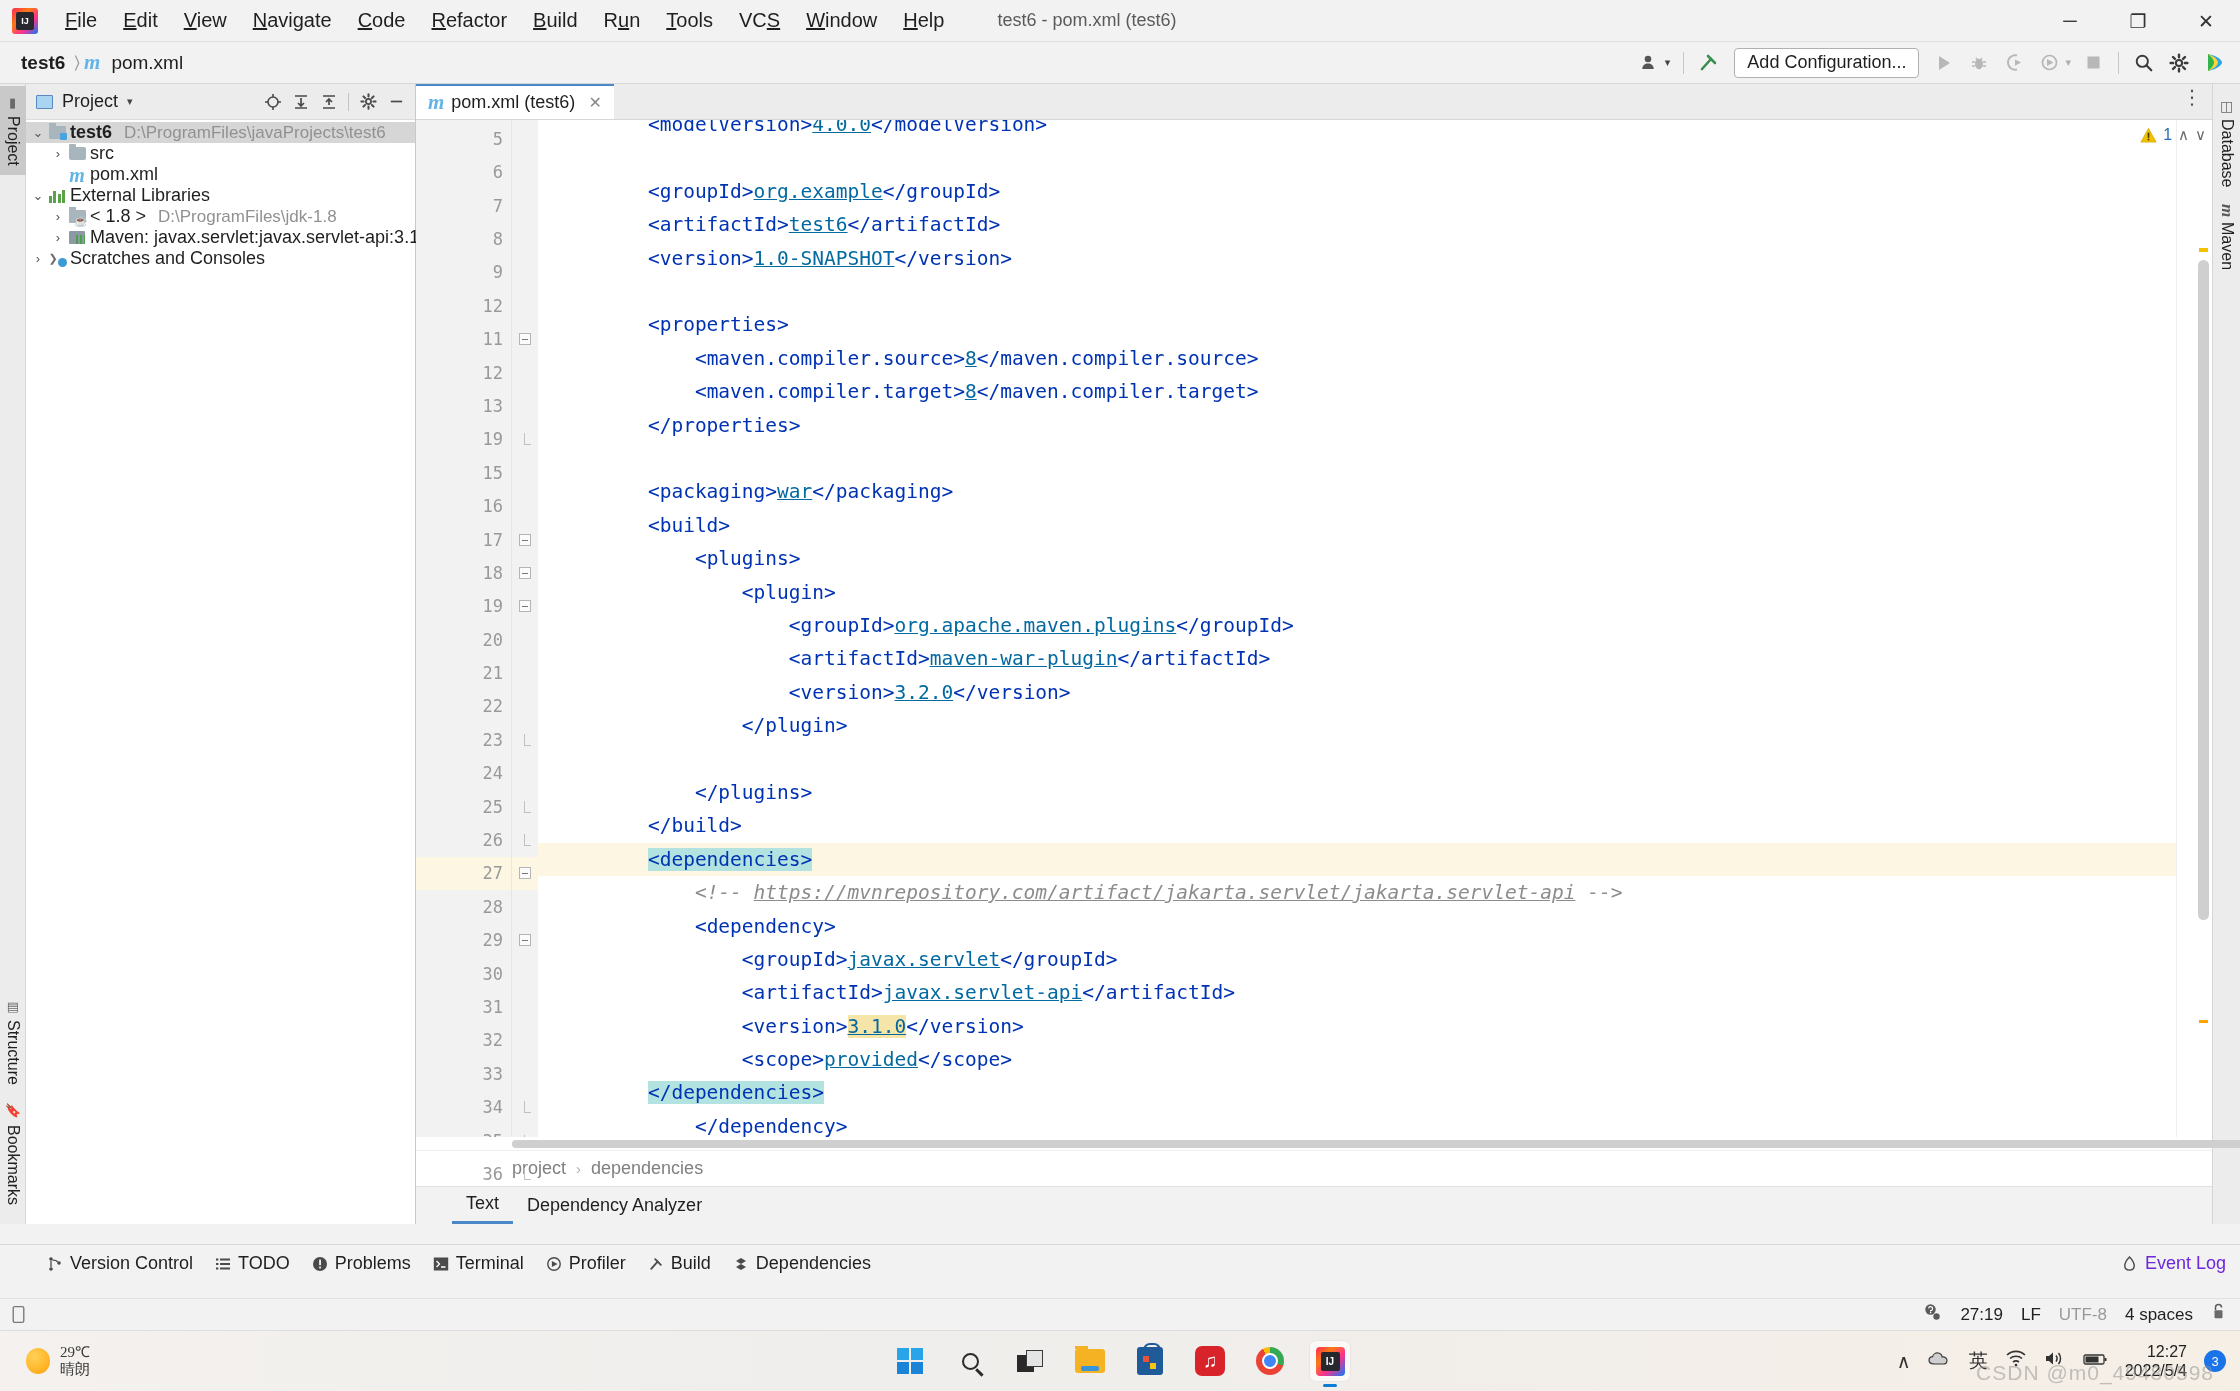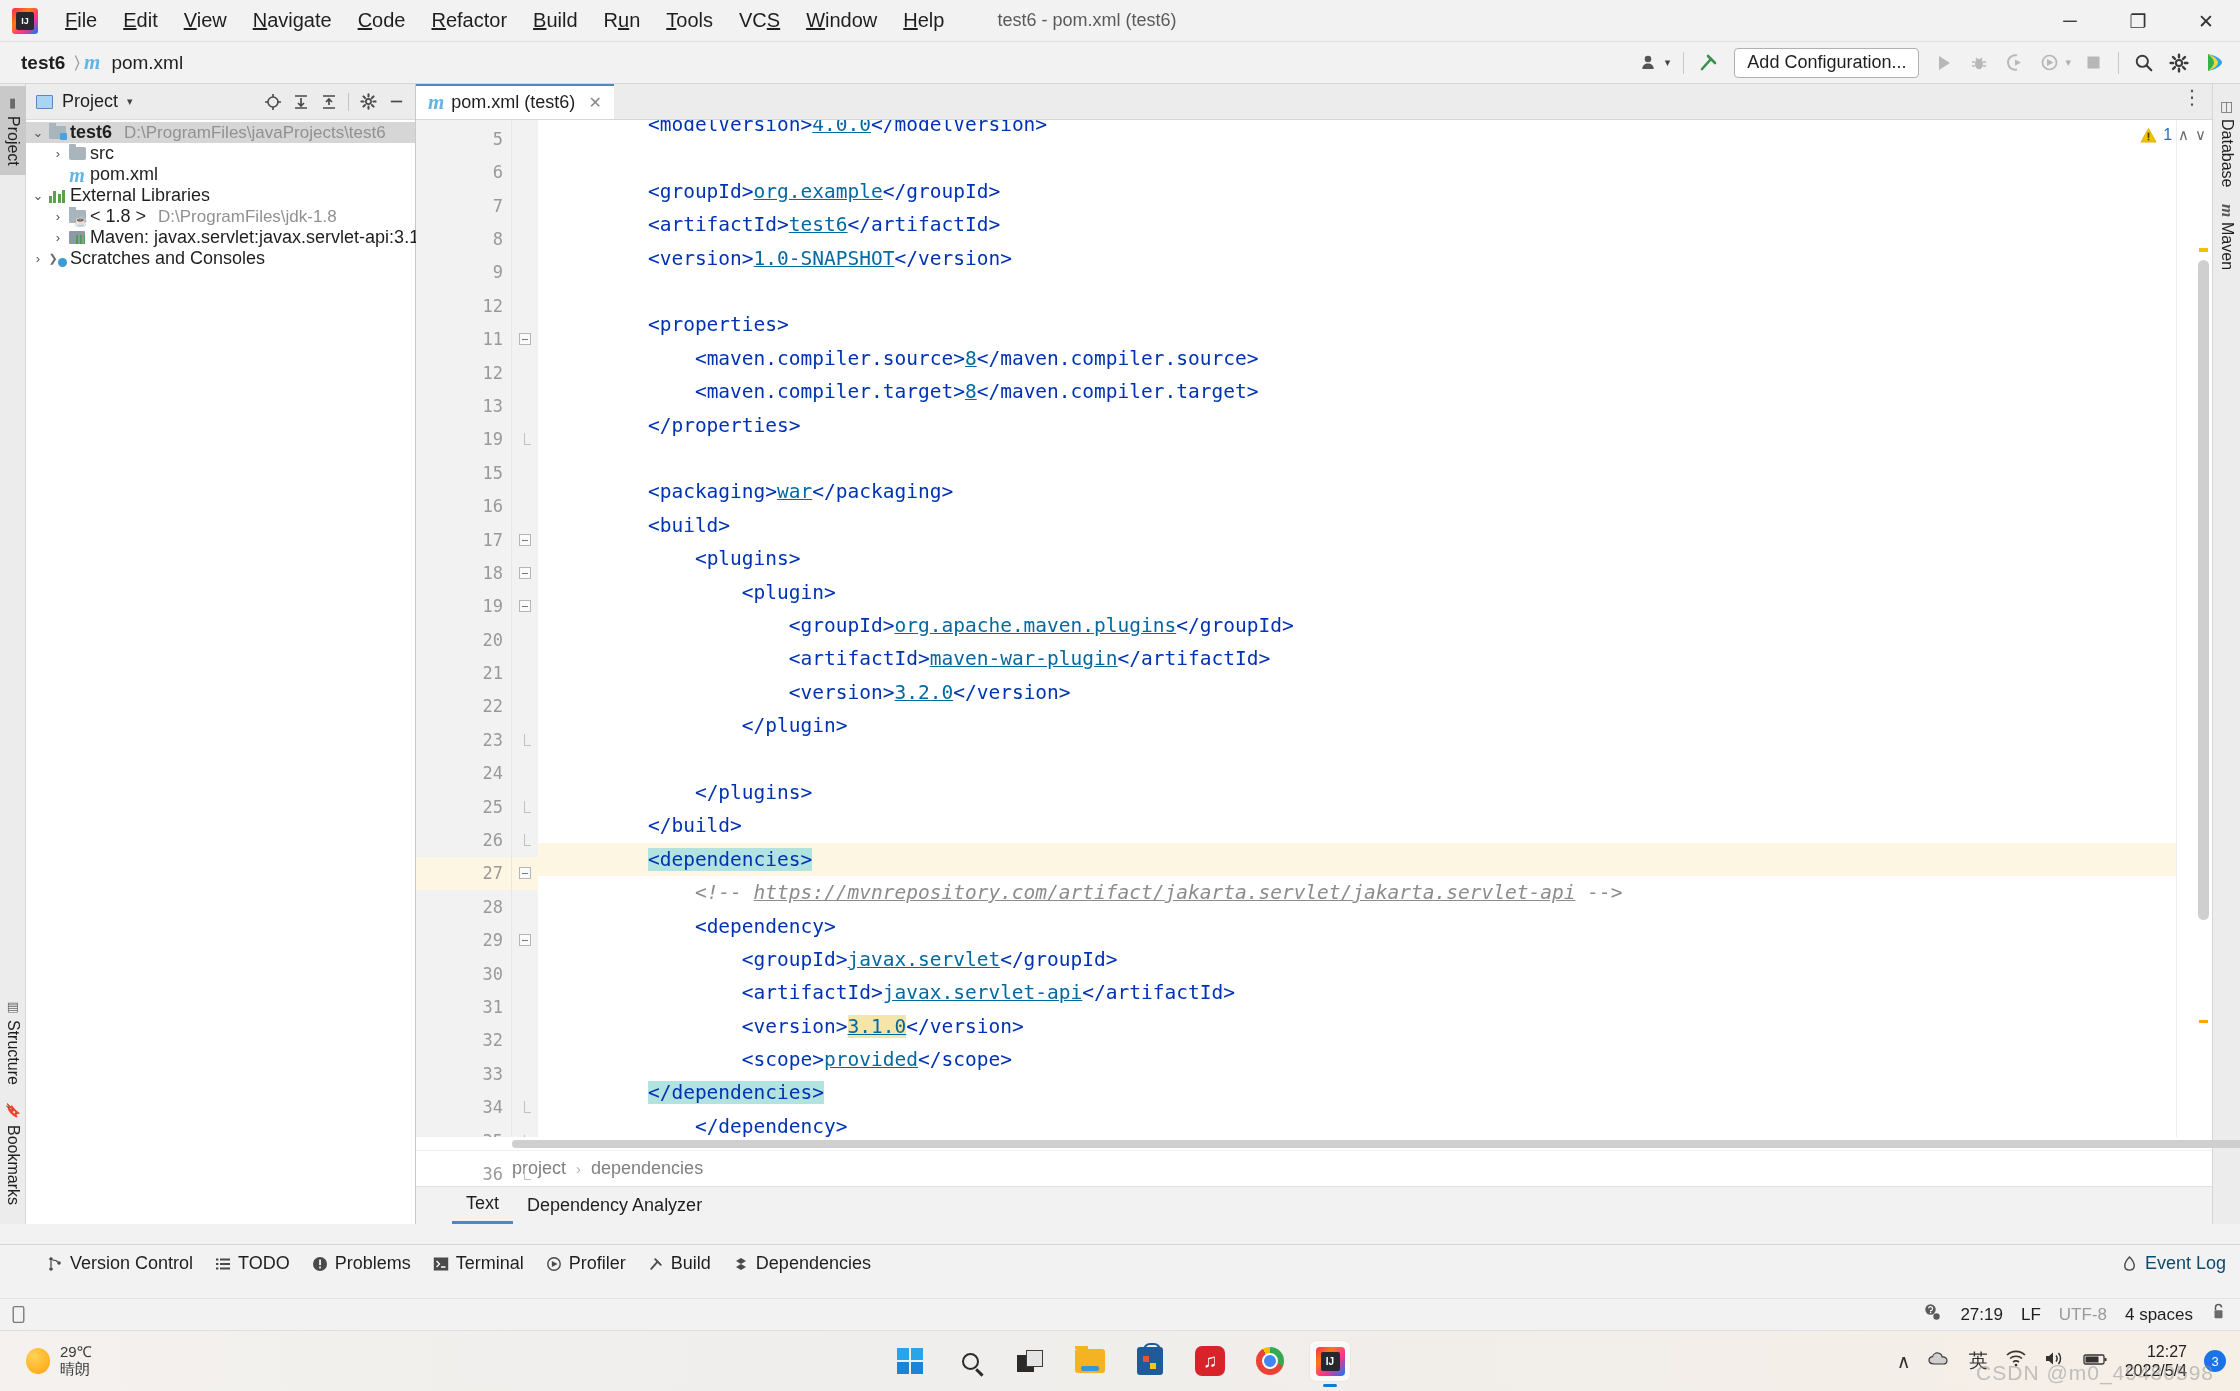--- a/index.html
+++ b/index.html
@@ -218,37 +218,37 @@
      white-space: nowrap; cursor: default; display:flex; align-items:center; gap:5px; }
 
   
   .toolwin-bar {
     height: 38px; background: #f2f2f2; border-top: 1px solid #d6d6d6;
     display: flex; align-items: center; padding-left: 36px; position: relative; flex: 0 0 38px; margin-top: 20px;
   }
   .tw { display: flex; align-items: center; gap: 7px; font-size: 18px; color: #1f1f1f;
      padding: 3px 11px; cursor: default; }
   .tw-right { position: absolute; right: 14px; display: flex; align-items: center; gap: 7px;
-     font-size: 18px; color: #0c4a6e; }
+     font-size: 18px; color: #6d28d9; }
 
   .statusbar {
     height: 32px; background: #f2f2f2; border-top: 1px solid #e2e2e2; display: flex;
     align-items: center; position: relative; flex: 0 0 32px; padding-left: 10px; margin-top: 16px;
   }
   .sb-right { position: absolute; right: 14px; display: flex; align-items: center; gap: 18px;
     font-size: 17px; color: #1f1f1f; }
   .sb-dim { color: #9a9a9a; }
 
   
   .taskbar {
     height: 61px; flex: 0 0 61px; position: relative; display: flex; align-items: center;
     background: linear-gradient(90deg, #f4f1ee 0%, #efeeec 40%, #f2eeea 70%, #f6efe6 100%);
     border-top: 1px solid #dedede;
   }
-  .weather { display: flex; align-items: center; gap: 10px; margin-left: 26px; }
+  .weather { display: flex; align-items: center; gap: 10px; margin-left: 26px; font-family: Liberation Serif, serif; }
   .sun { width: 24px; height: 26px; border-radius: 50%;
     background: radial-gradient(circle at 35% 32%, #ffd257 0%, #ffb020 70%, #f79e10 100%); }
   .wx-txt { display: flex; flex-direction: column; line-height: 1.12; font-size: 15px; color: #3a3a3a; }
   .tb-center { position: absolute; left: 50%; transform: translateX(-50%); display: flex;
      align-items: center; gap: 20px; }
   .tbi { width: 40px; height: 40px; display: flex; align-items: center; justify-content: center;
      position: relative; cursor: default; border-radius: 6px; }
   .tbi.active { background: rgba(255,255,255,0.62); box-shadow: 0 0 2px rgba(0,0,0,0.12); }
   .tbi.active::after { content:""; position:absolute; bottom:-6px; left:50%; transform:translateX(-50%);
      width:14px; height:3px; background:#0c7cd5; border-radius:2px; }

